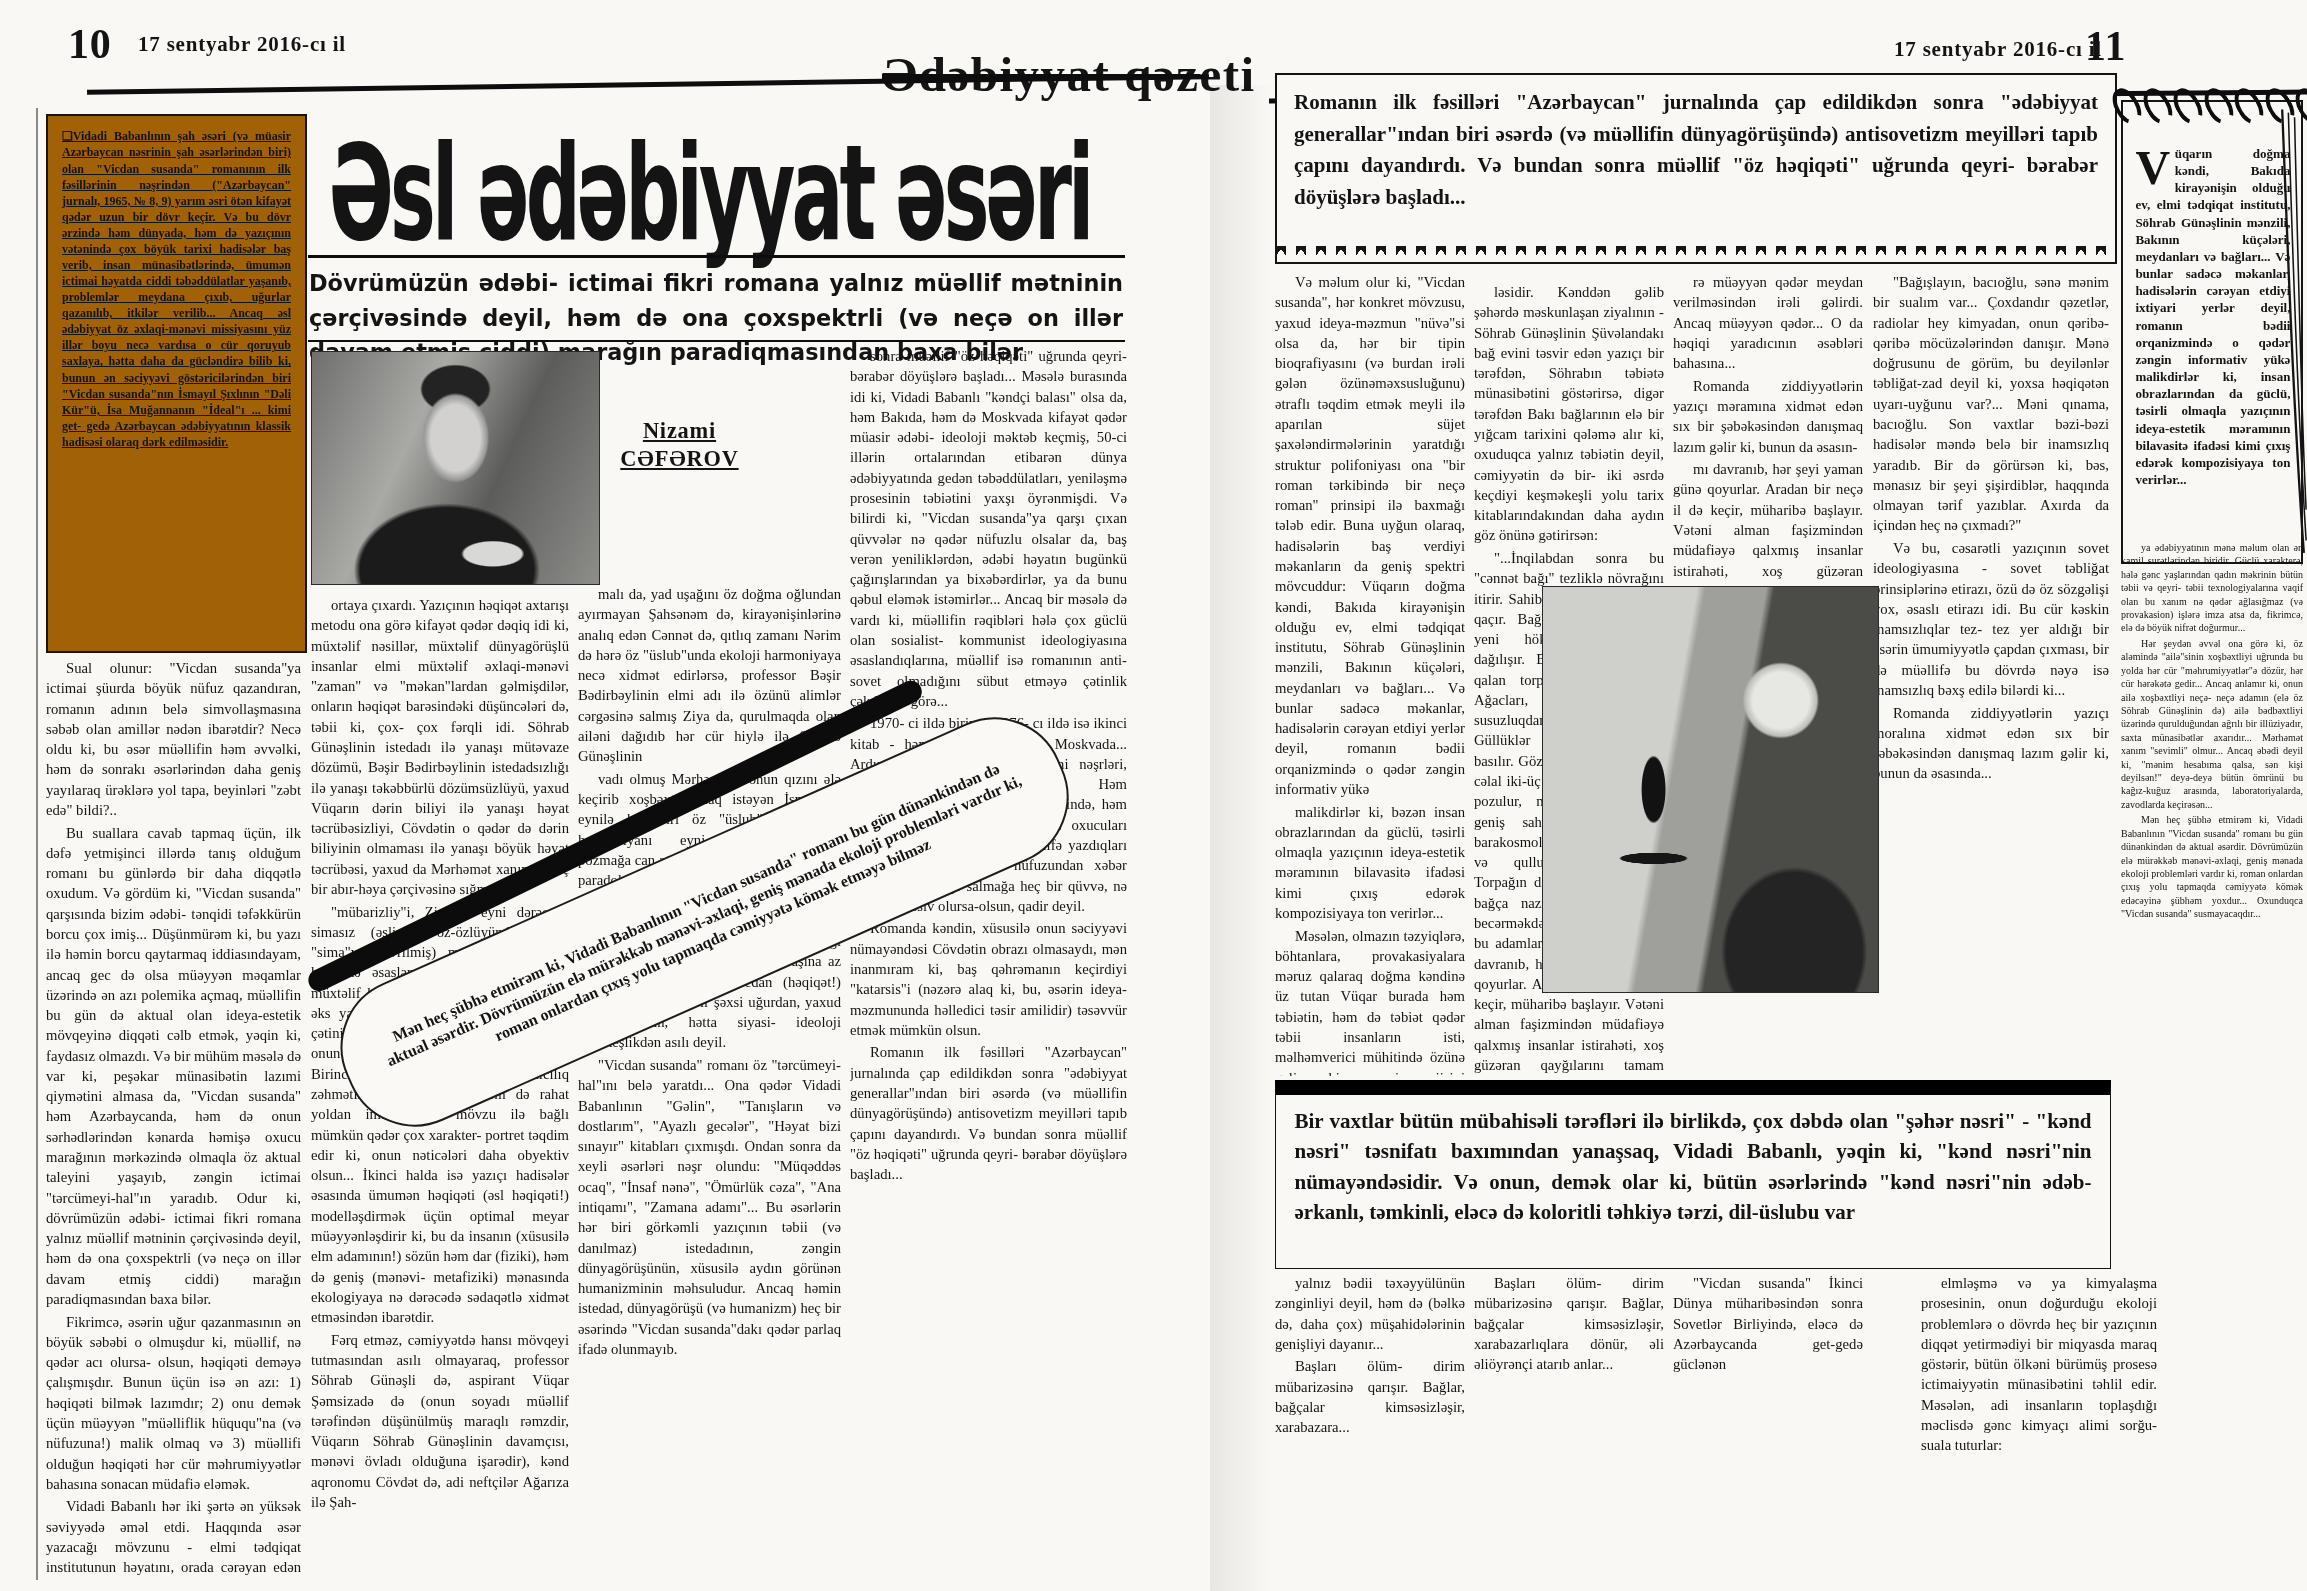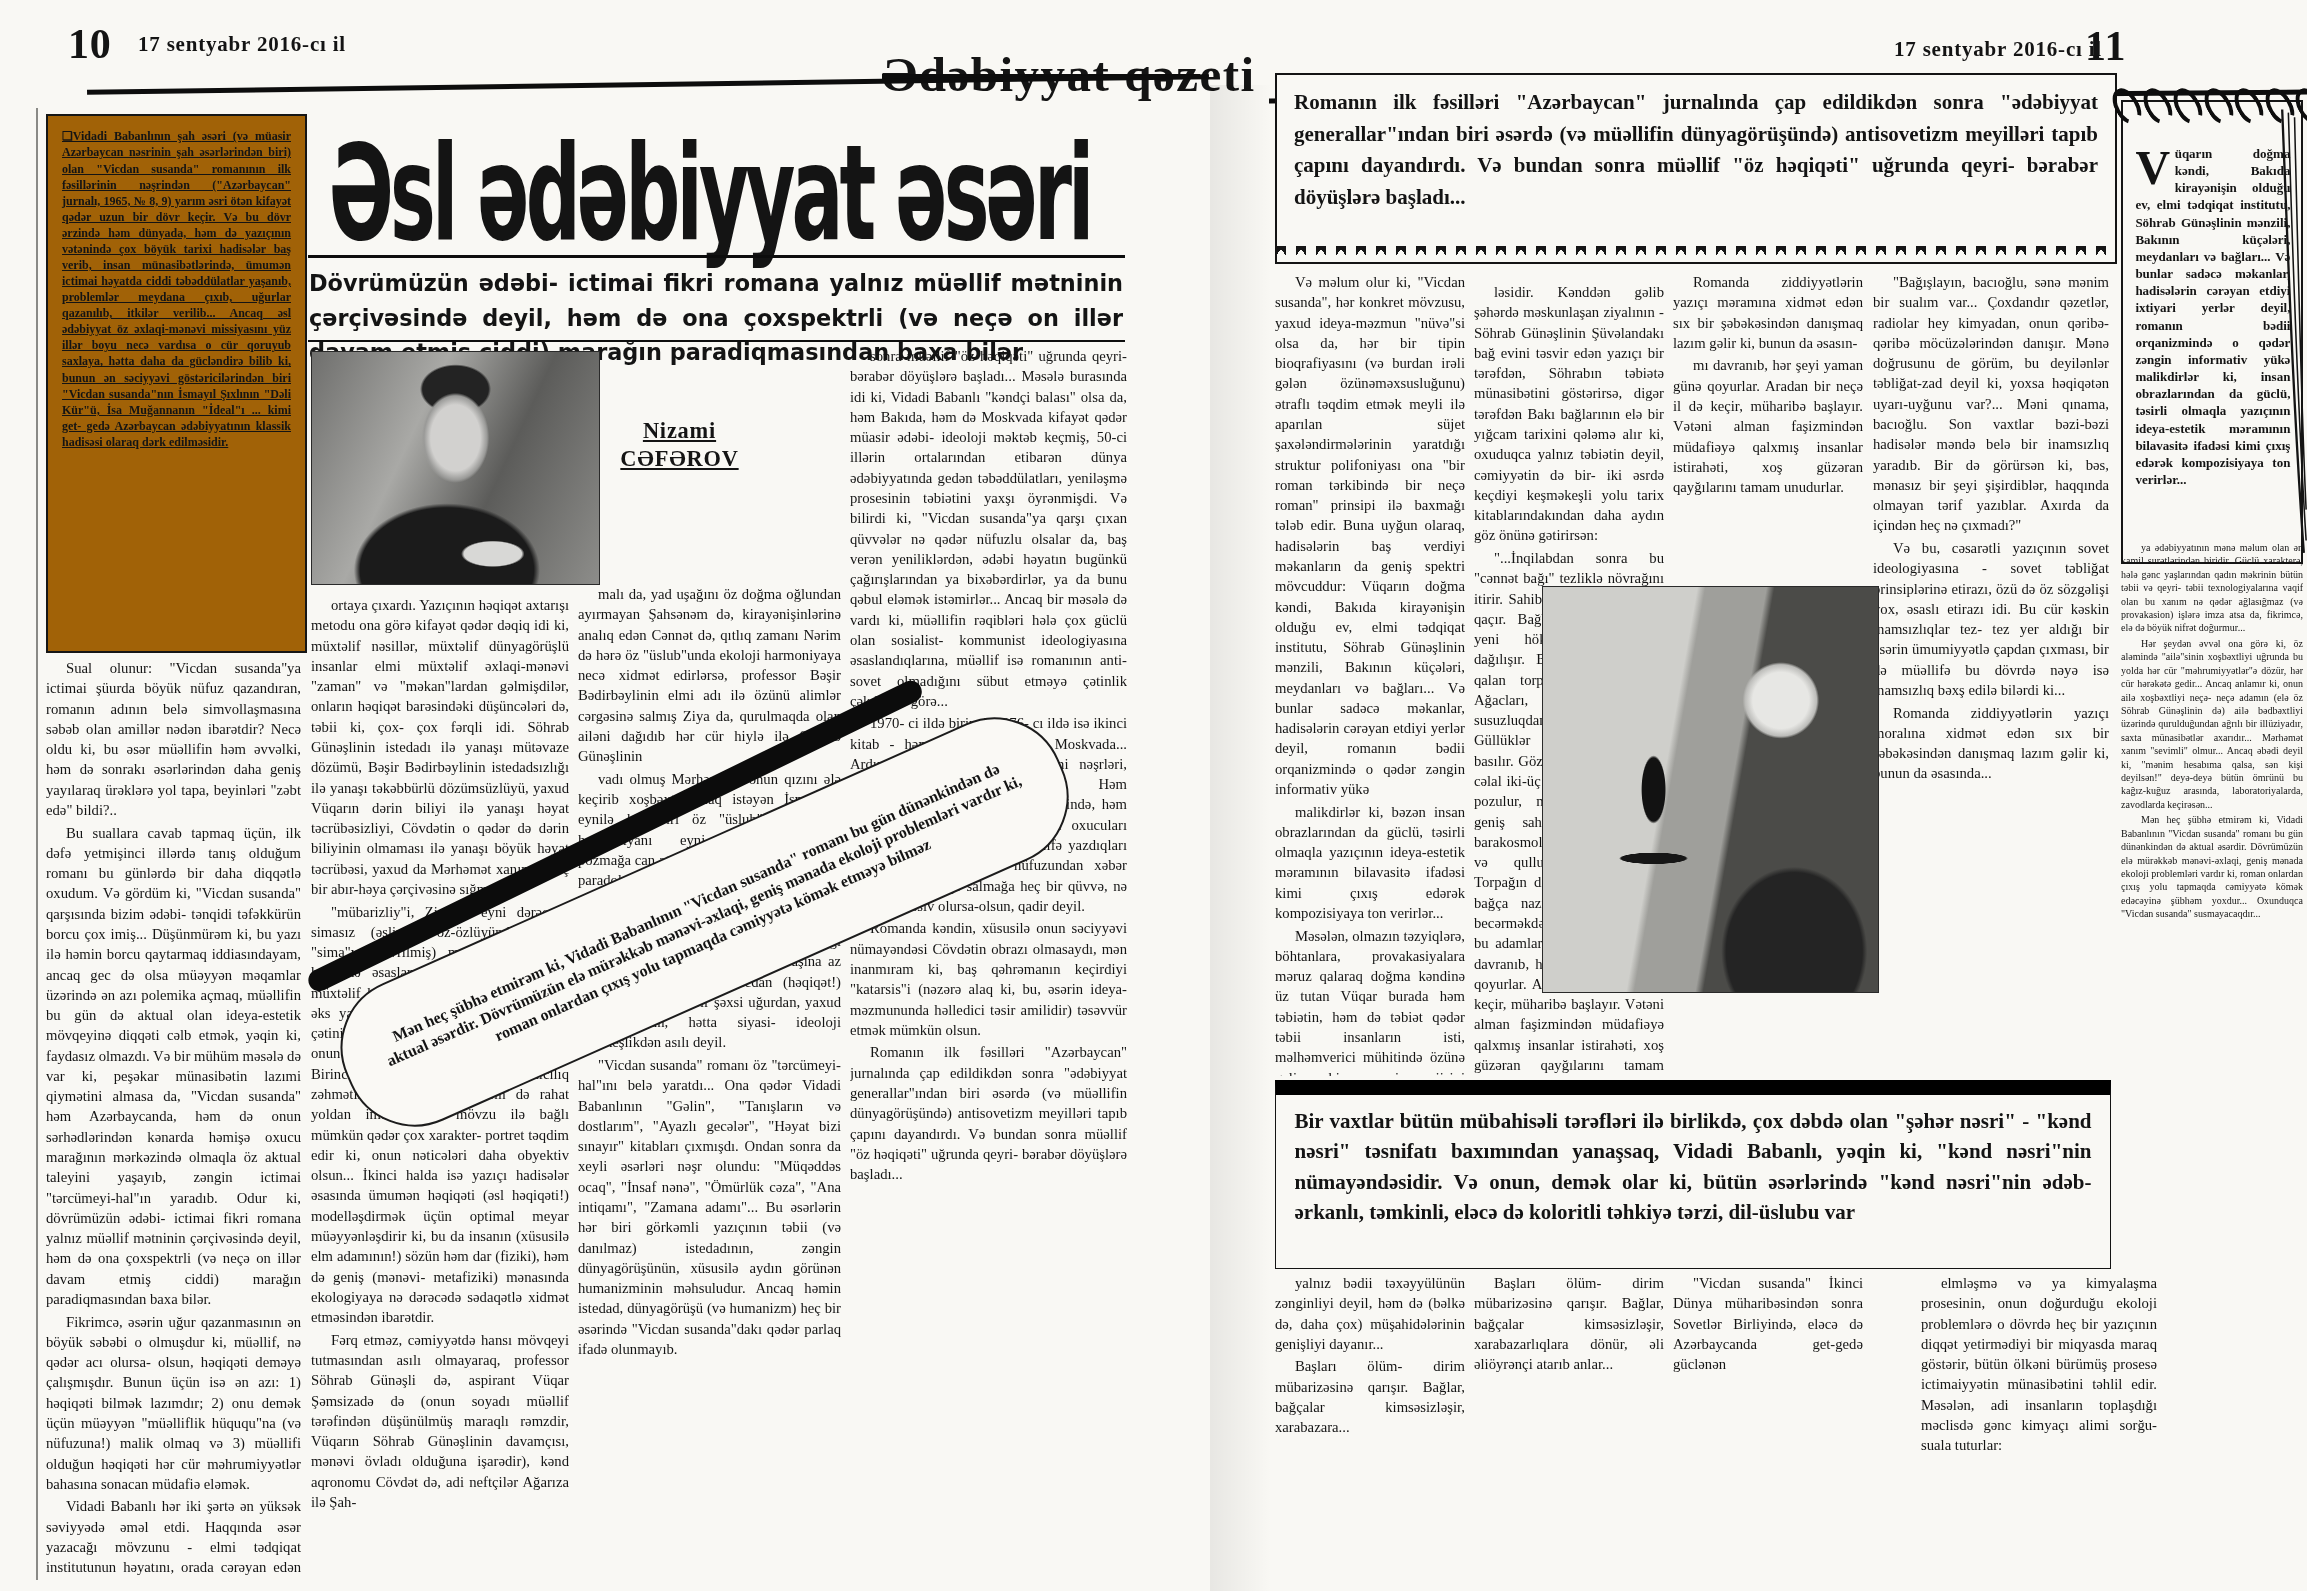--- a/index.html
+++ b/index.html
@@ -193,20 +193,21 @@
   <div class="abs col" style="left:1275px; top:272px; width:190px; height:804px;">
       <p class="bp">Və məlum olur ki, "Vicdan susanda", hər konkret mövzusu, yaxud ideya-məzmun "nüvə"si olsa da, hər bir tipin bioqrafiyasını (və burdan irəli gələn özünəməxsusluğunu) ətraflı təqdim etmək meyli ilə aparılan süjet şaxələndirmələrinin yaratdığı struktur polifoniyası ona "bir roman tərkibində bir neçə roman" prinsipi ilə baxmağı tələb edir. Buna uyğun olaraq, hadisələrin baş verdiyi məkanların da geniş spektri mövcuddur: Vüqarın doğma kəndi, Bakıda kirayənişin olduğu ev, elmi tədqiqat institutu, Söhrab Günəşlinin mənzili, Bakının küçələri, meydanları və bağları... Və bunlar sadəcə məkanlar, hadisələrin cərəyan etdiyi yerlər deyil, romanın bədii orqanizmində o qədər zəngin informativ yükə</p>
       <p class="bp">malikdirlər ki, bəzən insan obrazlarından da güclü, təsirli olmaqla yazıçının ideya-estetik məramının bilavasitə ifadəsi kimi çıxış edərək kompozisiyaya ton verirlər...</p>
       <p class="bp">Məsələn, olmazın təzyiqlərə, böhtanlara, provakasiyalara məruz qalaraq doğma kəndinə üz tutan Vüqar burada həm təbiətin, həm də təbiət qədər təbii insanların isti, məlhəmverici mühitində özünə gəlir, ruhi- mənəvi enerjisini bərpa edir və Bakıya tamamilə yeni adam kimi qayıdır.</p>
     </div>
   <div class="abs col" style="left:1474px; top:272px; width:190px; height:804px;margin-top:10px;">
       <p class="bp">ləsidir. Kənddən gəlib şəhərdə məskunlaşan ziyalının - Söhrab Günəşlinin Şüvəlandakı bağ evini təsvir edən yazıçı bir tərəfdən, Söhrabın təbiətə münasibətini göstərirsə, digər tərəfdən Bakı bağlarının elə bir yığcam tarixini qələmə alır ki, oxuduqca yalnız təbiətin deyil, cəmiyyətin də bir- iki əsrdə keçdiyi keşməkeşli yolu tarix kitablarındakından daha aydın göz önünə gətirirsən:</p>
       <p class="bp">"...İnqilabdan sonra bu "cənnət bağı" tezliklə növrağını itirir. Sahibi baş götürüb xaricə qaçır. Bağbanları, icarədarları yeni hökumətdən qorxub dağılışır. Baxımsız, xidmətsiz qalan torpaq gücdən düşür. Ağacları, meynələri susuzluqdan bürüşüb quruyur. Güllüklər soluxub zir-zibilə basılır. Göz-könül oxşayan cah-cəlal iki-üç ilin içində büsbütün pozulur, miskinləşir. Bu da geniş sahə doğranır; pinti barakosmolarla bölünüb fəhlə və qulluqçulara paylanır. Torpağın dilini bilməyən, bağ- bağça nazı çəkməyən, əkib-becərməkdə səriştəsi olmayan bu adamlar ağılları kəsən kimi davranıb, hər şeyi yaman günə qoyurlar. Aradan bir neçə il də keçir, müharibə başlayır. Vətəni alman faşizmindən müdafiəyə qalxmış insanlar istirahəti, xoş güzəran qayğılarını tamam unudurlar.</p>
     </div>
   <div class="abs col" style="left:1673px; top:272px; width:190px; height:804px;">
+      <p class="bp">rə müəyyən qədər meydan verilməsindən irəli gəlirdi. Ancaq müəyyən qədər... O da həqiqi yaradıcının əsəbləri bahasına...</p>
       <p class="bp">Romanda ziddiyyətlərin yazıçı məramına xidmət edən sıx bir şəbəkəsindən danışmaq lazım gəlir ki, bunun da əsasın-</p>
       <p class="bp">mı davranıb, hər şeyi yaman günə qoyurlar. Aradan bir neçə il də keçir, müharibə başlayır. Vətəni alman faşizmindən müdafiəyə qalxmış insanlar istirahəti, xoş güzəran qayğılarını tamam unudurlar.</p>
     </div>
   <div class="abs col" style="left:1873px; top:272px; width:236px; height:804px;">
       <p class="bp">"Bağışlayın, bacıoğlu, sənə mənim bir sualım var... Çoxdandır qəzetlər, radiolar hey kimyadan, onun qəribə-qəribə möcüzələrindən danışır. Mənə doğrusunu de görüm, bu deyilənlər təbliğat-zad deyil ki, yoxsa həqiqətən uyarı-uyğunu var?... Məni qınama, bacıoğlu. Son vaxtlar bəzi-bəzi hadisələr məndə belə bir inamsızlıq yaradıb. Bir də görürsən ki, bəs, mənasız bir şeyi şişirdiblər, haqqında olmayan tərif yazıblar. Axırda da içindən heç nə çıxmadı?"</p>
       <p class="bp">Və bu, cəsarətli yazıçının sovet ideologiyasına - sovet təbliğat prinsiplərinə etirazı, özü də öz sözgəlişi yox, əsaslı etirazı idi. Bu cür kəskin inamsızlıqlar tez- tez yer aldığı bir əsərin ümumiyyətlə çapdan çıxması, bir də müəllifə bu dövrdə nəyə isə inamsızlıq bəxş edilə bilərdi ki...</p>
       <p class="bp">Romanda ziddiyyətlərin yazıçı moralına xidmət edən sıx bir şəbəkəsindən danışmaq lazım gəlir ki, bunun da əsasında...</p>
     </div>
 
   <div class="abs photo photo-right" style="left:1542px; top:586px; width:335px; height:405px;"></div>

